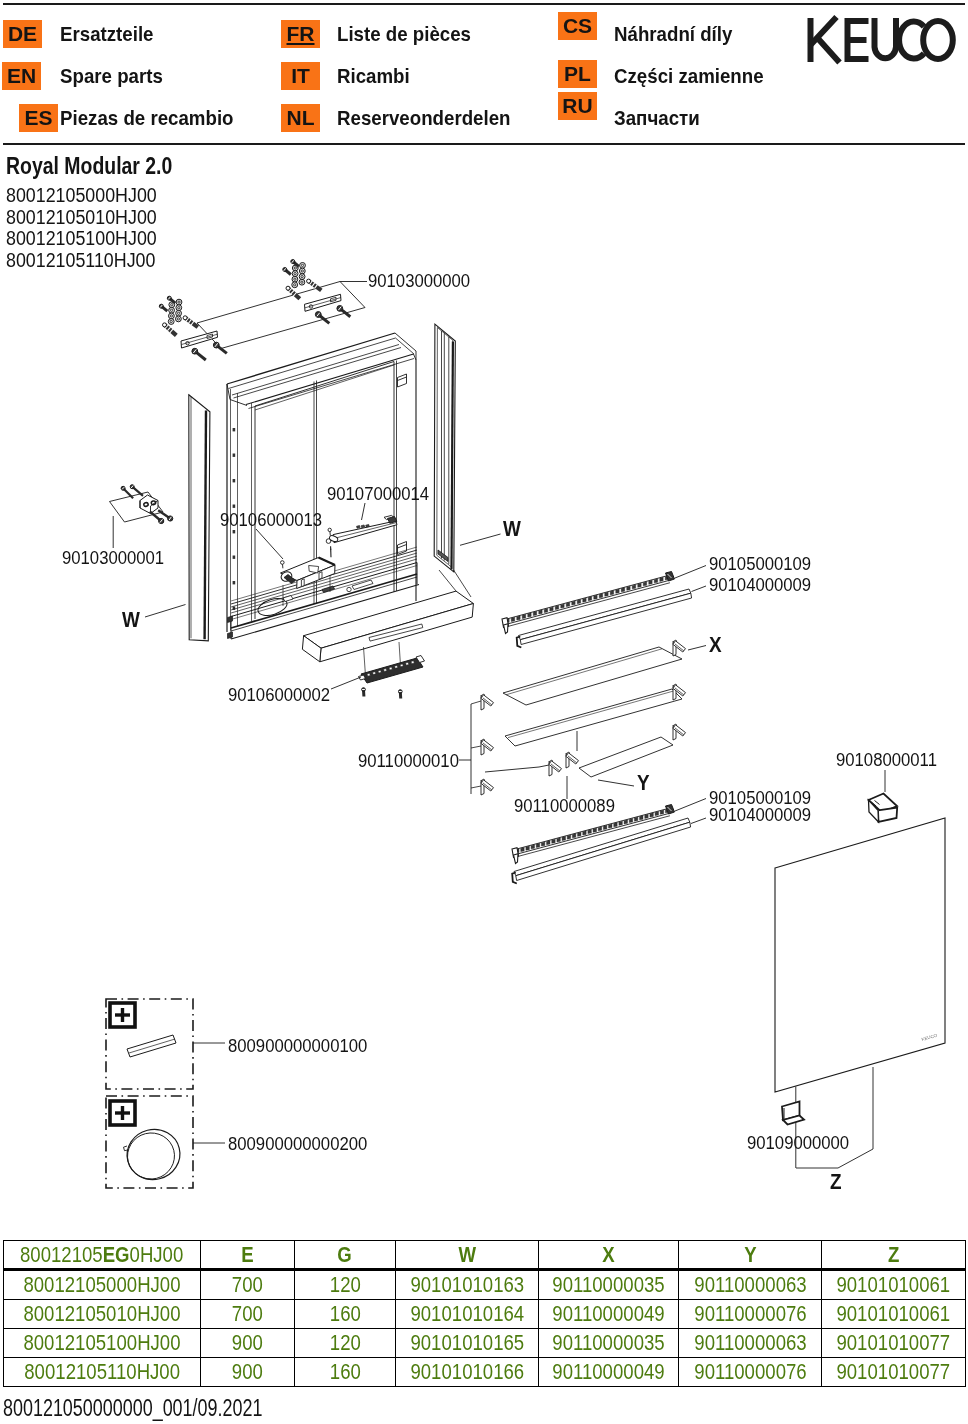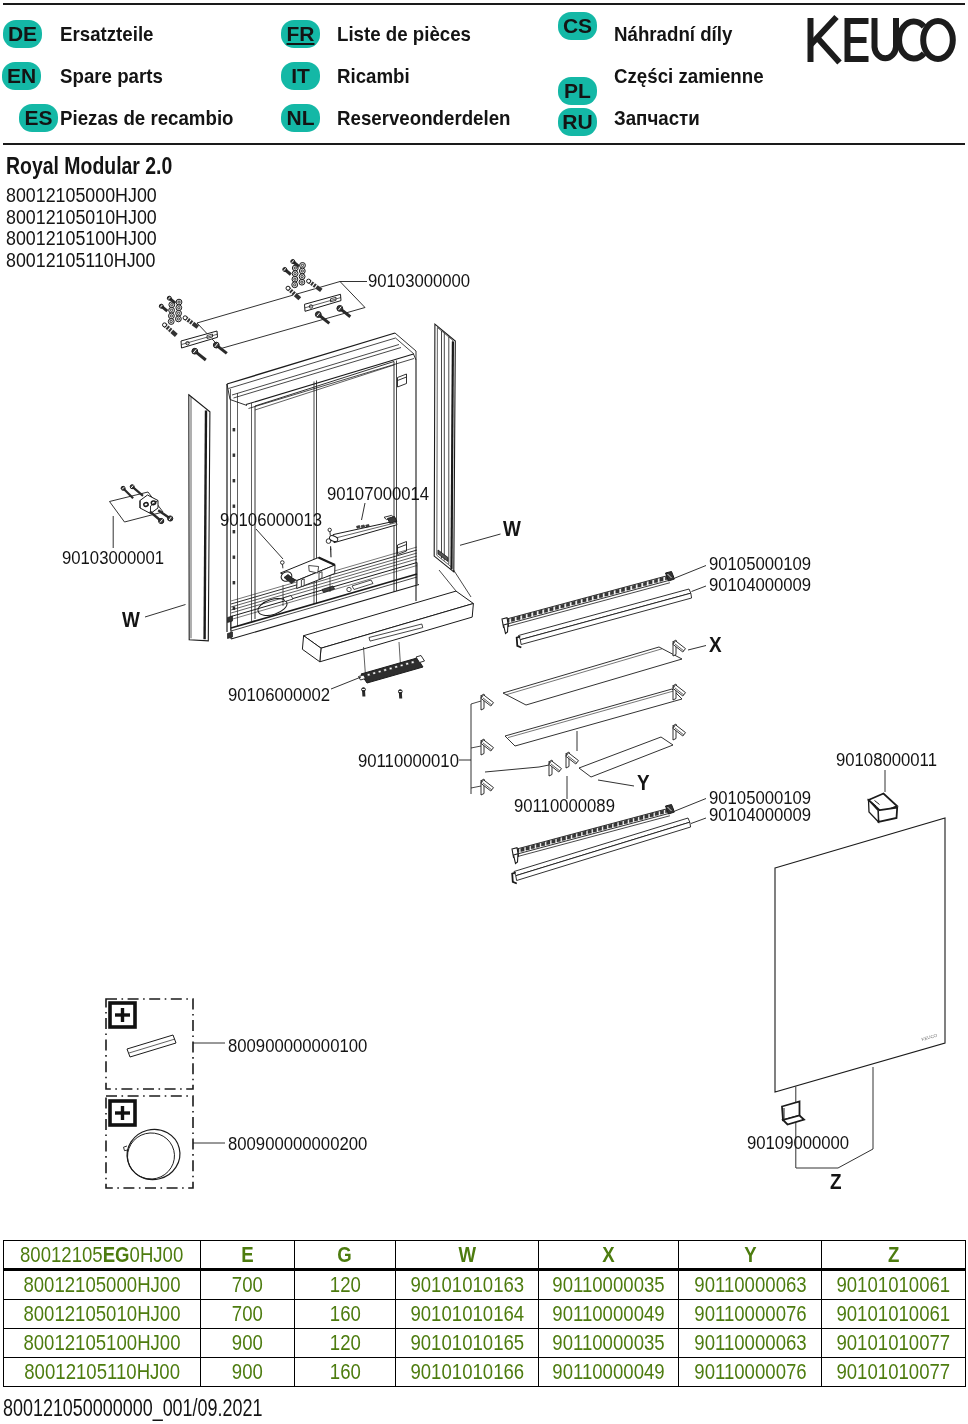--- a/index.html
+++ b/index.html
@@ -1,21 +1,21 @@
 <!DOCTYPE html>
 <html><head>
 <meta charset="utf-8">
 <style>
 html,body{margin:0;padding:0;background:#fff;}
 .page{position:relative;width:968px;height:1424px;background:#fff;overflow:hidden;
   font-family:"Liberation Sans",sans-serif;color:#111;}
 .abs{position:absolute;}
 .rule{position:absolute;background:#1a1a1a;}
-.lang{position:absolute;width:39px;height:28px;background:#14b8a6;color:#141414;
-  font-size:21px;font-weight:bold;text-align:center;line-height:28px;border-radius:13px;}
+.lang{position:absolute;width:39px;height:28px;background:#f97316;color:#141414;
+  font-size:21px;font-weight:bold;text-align:center;line-height:28px;}
 .ltx{position:absolute;font-size:21px;font-weight:bold;color:#141414;white-space:nowrap;transform:scaleX(0.89);transform-origin:0 50%;}
 .codes{position:absolute;font-size:20.5px;color:#141414;line-height:21.55px;white-space:nowrap;transform:scaleX(0.87);transform-origin:0 0;}
 table.t{position:absolute;border-collapse:collapse;table-layout:fixed;
   font-size:22px;color:#4d7c0f;}
 table.t em{font-style:normal;display:inline-block;transform:scaleX(0.845);}
 table.t td{border:1px solid #000;text-align:center;padding:0;height:28px;overflow:hidden;white-space:nowrap;}
 table.t tr.h td{height:27px;}
 </style>
 </head>
 <body>
@@ -32,22 +32,22 @@
   <div class="ltx" style="left:60px;top:106px;">Piezas de recambio</div>
 
   <div class="lang" style="left:281px;top:20px;text-decoration:underline;">FR</div>
   <div class="lang" style="left:281px;top:62px;">IT</div>
   <div class="lang" style="left:281px;top:104px;">NL</div>
   <div class="ltx" style="left:337px;top:22px;">Liste de pièces</div>
   <div class="ltx" style="left:337px;top:64px;">Ricambi</div>
   <div class="ltx" style="left:337px;top:106px;">Reserveonderdelen</div>
 
   <div class="lang" style="left:558px;top:12px;">CS</div>
-  <div class="lang" style="left:558px;top:77px;">PL</div>
-  <div class="lang" style="left:558px;top:108px;">RU</div>
+  <div class="lang" style="left:558px;top:60px;">PL</div>
+  <div class="lang" style="left:558px;top:92px;">RU</div>
   <div class="ltx" style="left:614px;top:22px;">Náhradní díly</div>
   <div class="ltx" style="left:614px;top:64px;">Części zamienne</div>
   <div class="ltx" style="left:614px;top:106px;">Запчасти</div>
 
   <svg class="abs" style="left:0;top:0;" width="968" height="80" viewBox="0 0 968 80">
     <g stroke="#1c1c1c" fill="none" stroke-width="6">
       <path d="M810.5,18 L810.5,62"></path>
       <path d="M810,45.5 L836.5,17 M817.5,38 L839.5,62.5"></path>
       <path d="M847.5,18 L847.5,62 M846,21 L868.5,21 M846,40 L866.5,40 M846,59 L868.5,59"></path>
       <path d="M874.5,18 L874.5,47 A 10.8 12.5 0 0 0 896,47 L896,18"></path>

